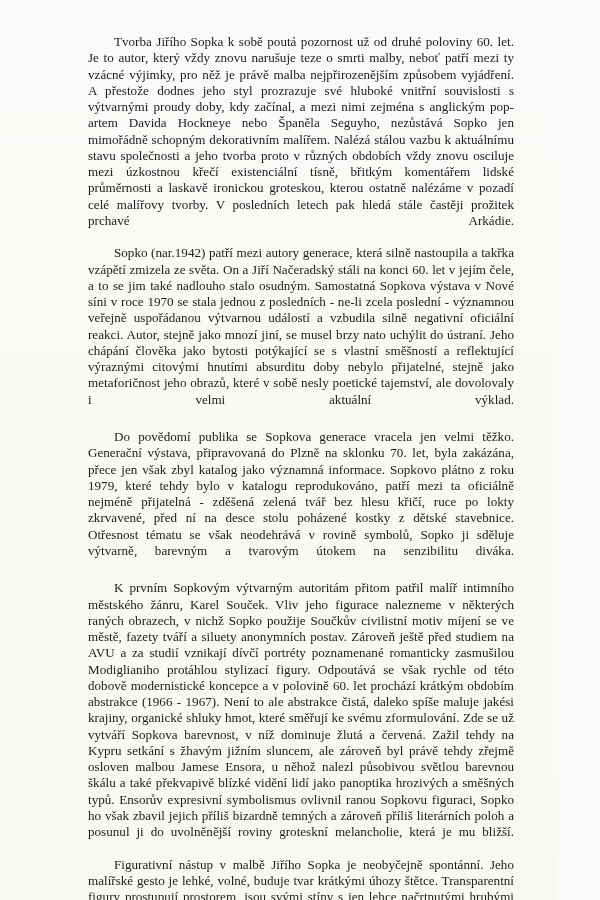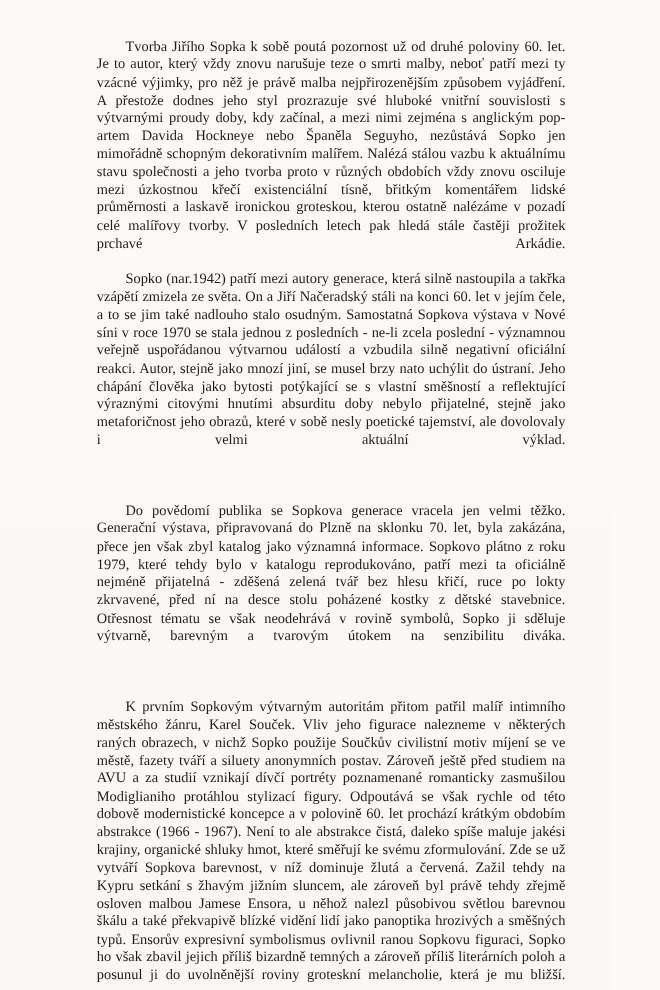--- a/index.html
+++ b/index.html
@@ -32,21 +32,21 @@
     line-height: 16.25px;
     color: #1d1c1b;
     text-align: justify;
     text-justify: inter-word;
     text-indent: 26px;
     -webkit-font-smoothing: antialiased;
     letter-spacing: 0.01px;
     word-spacing: 0.2px;
   }
   p.para.gap-before {
-    margin-top: 32px;
+    margin-top: 5px;
   }
   p.para.last-line-full::after {
     content: "";
     display: inline-block;
     width: 100%;
   }
 </style>
 </head>
 <body>
 

